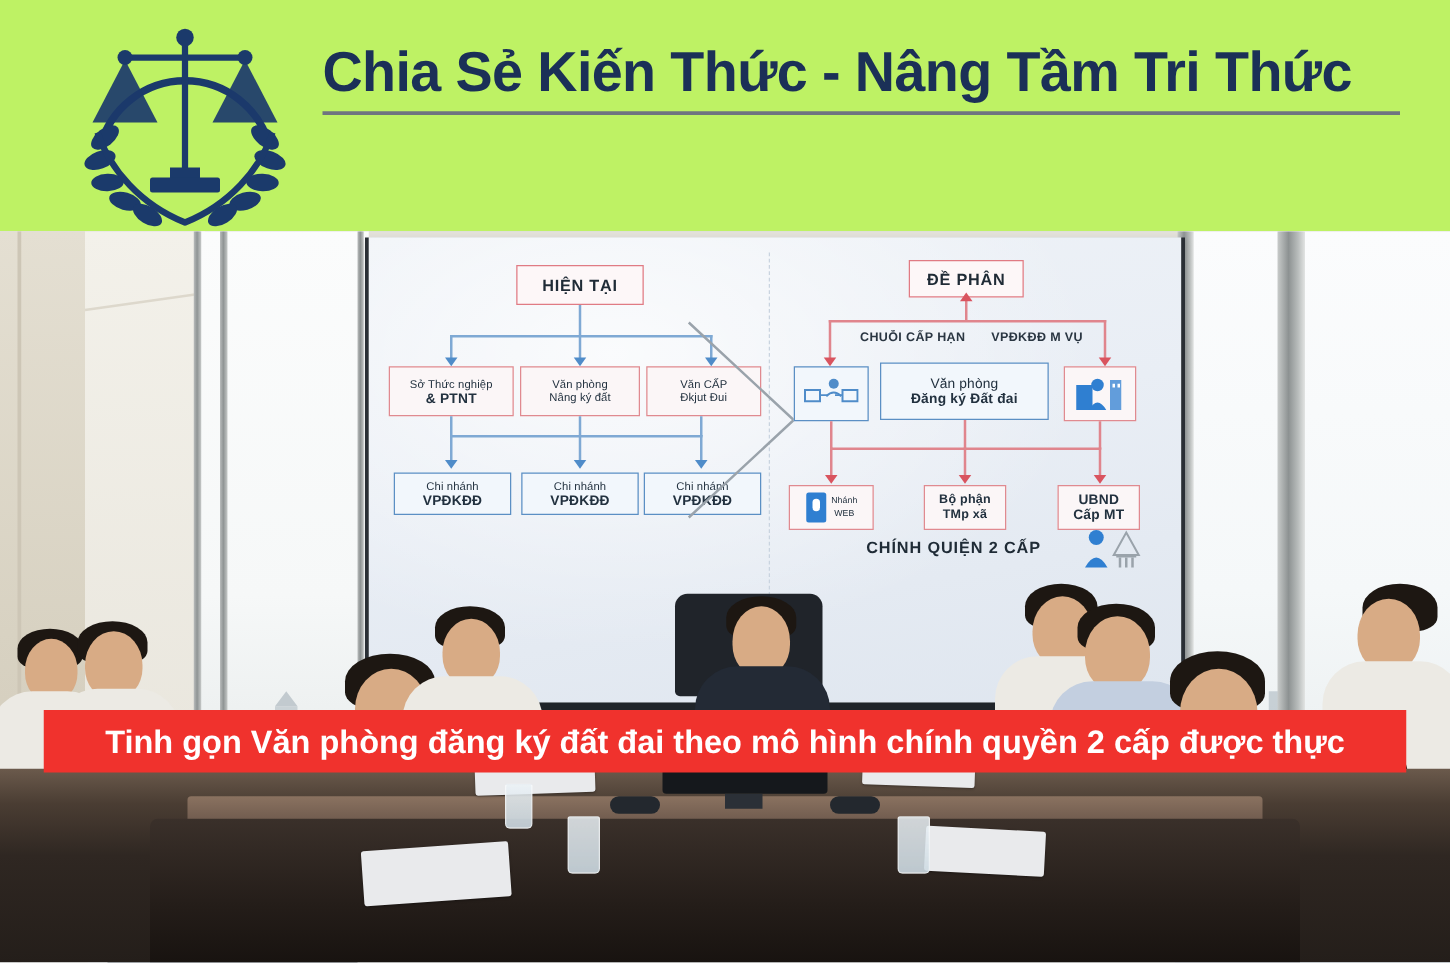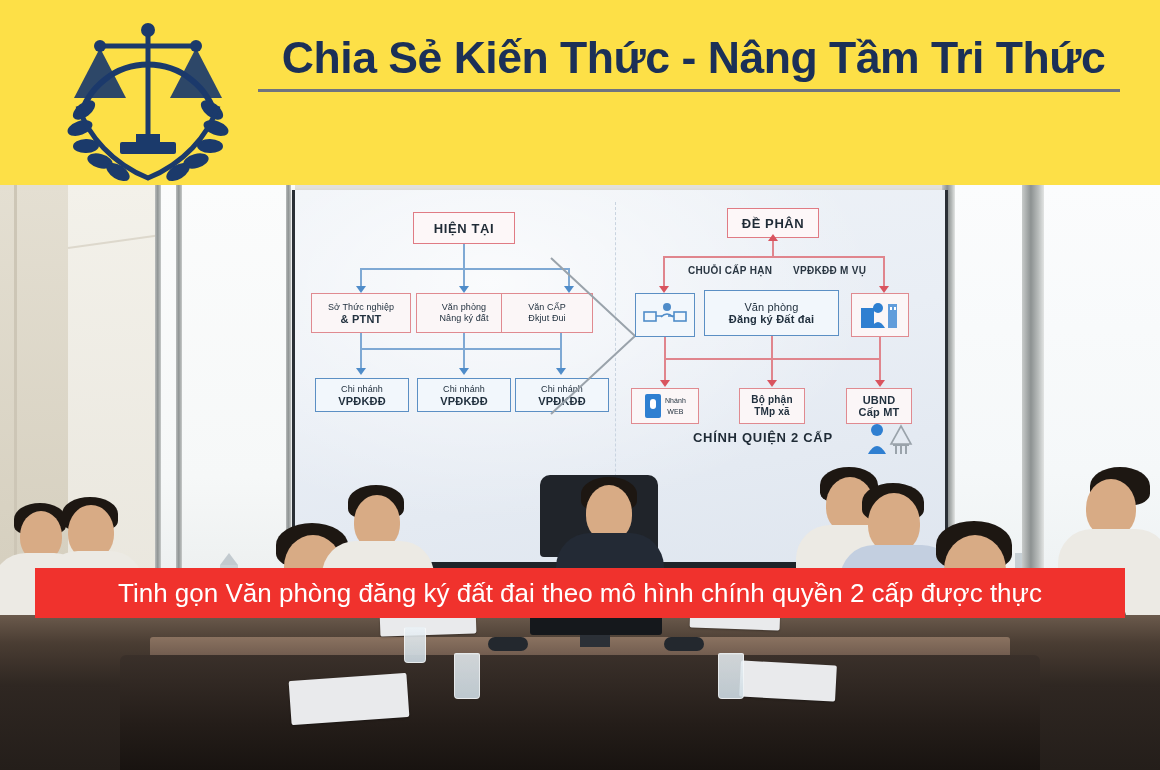--- a/index.html
+++ b/index.html
@@ -7,23 +7,22 @@
   body{
     width:1160px;height:770px;overflow:hidden;
     font-family:"Liberation Sans","DejaVu Sans",sans-serif;
     background:#ffffff;
   }
   .page{position:relative;width:1160px;height:770px;overflow:hidden;}
 
   
   .header{
     position:absolute;left:0;top:0;width:1160px;height:185px;
-    background:#fde047;
+    background:#bef264;
     overflow:hidden;
-    text-align:center;
   }
   .logo-wrap{
     position:absolute;left:58px;top:6px;width:180px;height:185px;
   }
   .logo-wrap svg{display:block;}
   .head-texts{
     position:absolute;left:258px;top:30px;width:880px;
   }
   .head-title{
     font-family:"Liberation Sans Narrow","Liberation Sans",sans-serif;
@@ -233,21 +232,21 @@
     display:flex;align-items:center;justify-content:center;
     z-index:40;
   }
   .cap-line2{
     position:absolute;left:443px;top:616px;width:288px;height:40px;
     background:#f0322d;
     display:flex;align-items:center;justify-content:center;
     z-index:40;
   }
   .cap-text{
-    color:#ffffff;font-size:26px;line-height:30px;font-weight:normal;
+    color:#ffffff;font-size:26px;line-height:30px;font-weight:bold;
     white-space:nowrap;letter-spacing:0px;
     font-family:"Liberation Sans","DejaVu Sans",sans-serif;
   }
   .cap-text.t2{font-size:26px;}
 </style>
 </head>
 <body>
 
 <div class="page">
 
@@ -357,21 +356,21 @@
         <div class="arrowhead" style="left:269px;top:96px;"></div>
 
         <div class="dbox red" style="left:16px;top:103px;width:100px;height:40px;">
           <span class="l1">Sở Thức nghiệp</span>
           <span class="l2">&amp; PTNT</span>
         </div>
         <div class="dbox red" style="left:121px;top:103px;width:96px;height:40px;">
           <span class="l1">Văn phòng</span>
           <span class="l1">Nâng ký đất</span>
         </div>
-        <div class="dbox red" style="left:206px;top:103px;width:92px;height:40px;">
+        <div class="dbox red" style="left:222px;top:103px;width:92px;height:40px;">
           <span class="l1">Văn CẤP</span>
           <span class="l1">Đkjut Đui</span>
         </div>
 
         <div class="conn" style="left:65px;top:143px;width:2px;height:16px;"></div>
         <div class="conn" style="left:168px;top:143px;width:2px;height:16px;"></div>
         <div class="conn" style="left:265px;top:143px;width:2px;height:16px;"></div>
         <div class="conn" style="left:65px;top:158px;width:202px;height:2px;"></div>
         <div class="conn" style="left:65px;top:158px;width:2px;height:22px;"></div>
         <div class="conn" style="left:168px;top:158px;width:2px;height:22px;"></div>

